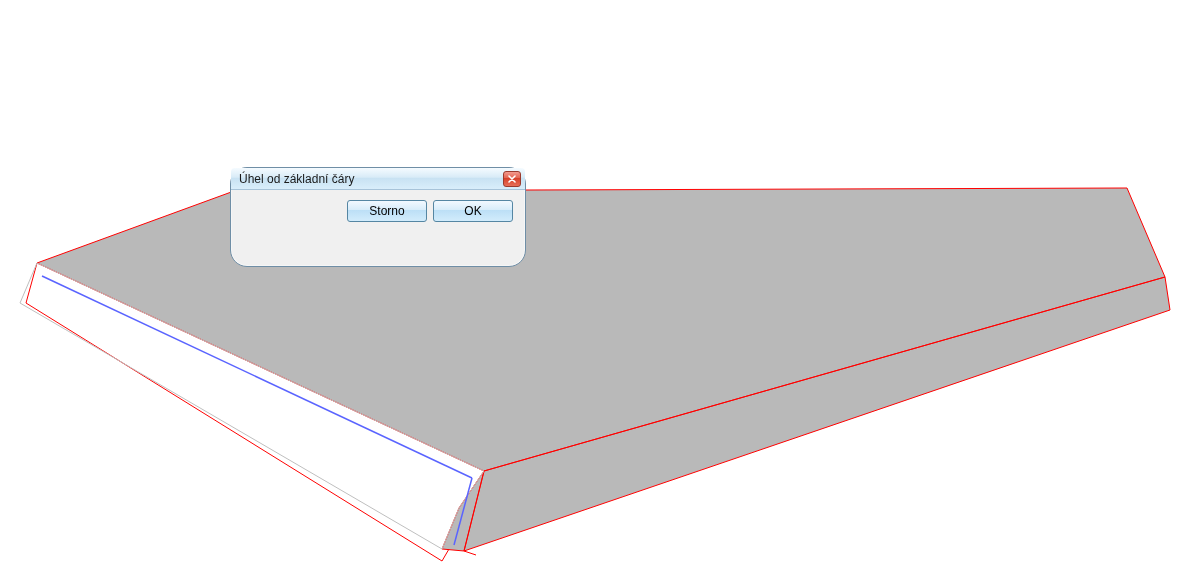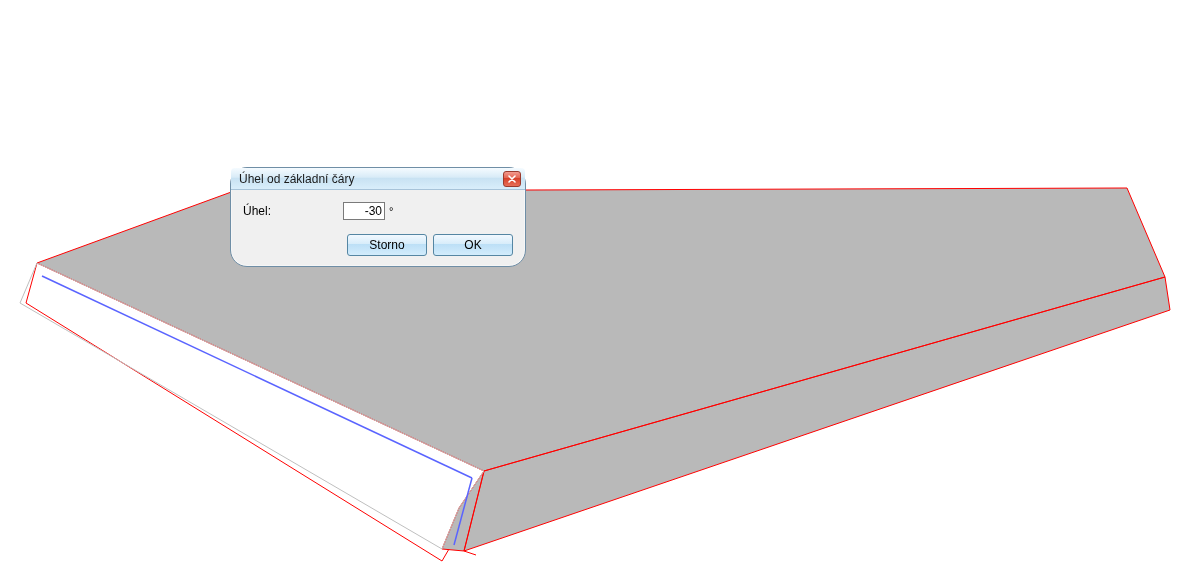--- a/index.html
+++ b/index.html
@@ -91,21 +91,20 @@
   .field-unit {
     margin-left: 4px;
     color: #000;
     font-size: 11px;
   }
 
   .button-row {
     display: flex;
     justify-content: flex-end;
     gap: 6px;
-    margin-top: 12px;
   }
   .win-btn {
     min-width: 80px;
     height: 22px;
     border: 1px solid #5586a3;
     border-radius: 3px;
     background: linear-gradient(to bottom, #f2f9ff 0%, #d7ecfa 45%, #bcdff6 46%, #d2ecfc 100%);
     color: #000;
     font-family: inherit;
     font-size: 12px;
@@ -146,23 +145,18 @@
 <div class="dialog">
   <div class="dialog-titlebar">
     <span class="dialog-title">Úhel od základní čáry</span>
     <div class="close-btn">
       <svg width="8" height="8" viewBox="0 0 8 8">
         <path d="M1 1 L7 7 M7 1 L1 7" stroke="#ffffff" stroke-width="1.6" stroke-linecap="round"></path>
       </svg>
     </div>
   </div>
   <div class="dialog-body">
-    <div class="field-row">
-      <span class="field-label">Úhel:</span>
-      <input class="field-input" type="text" value="-30" style="">
-      <span class="field-unit">°</span>
-    </div>
     <div class="button-row">
       <button class="win-btn">Storno</button>
       <button class="win-btn">OK</button>
     </div>
   </div>
 </div>
 
 </body></html>

